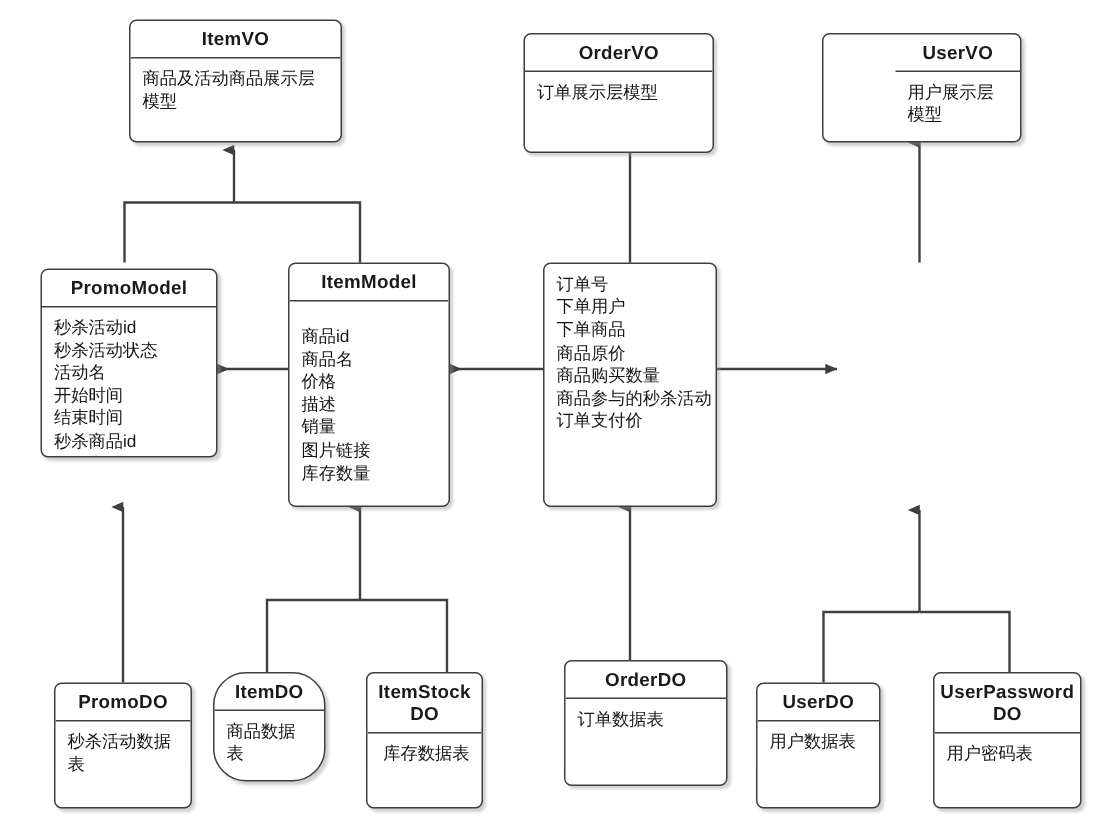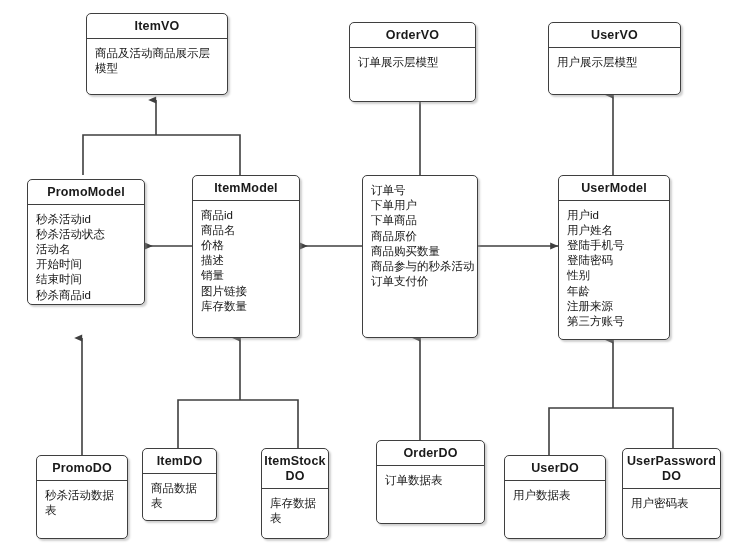--- a/index.html
+++ b/index.html
@@ -132,41 +132,41 @@
     </div>
   </div>
 
   <div class="uml-box" style="left:349px; top:22px; width:127px; height:80px;">
     <div class="uml-title">OrderVO</div>
     <div class="uml-body">
       <div class="uml-desc">订单展示层模型</div>
     </div>
   </div>
 
-  <div class="uml-box" style="left:548px; top:22px; width:133px; height:73px;">
+  <div class="uml-box" style="left:548px; top:22px; width:133px; height:73px;padding-left:48px;">
     <div class="uml-title">UserVO</div>
     <div class="uml-body">
       <div class="uml-desc">用户展示层模型</div>
     </div>
   </div>
 
   <div class="uml-box" style="left:27px; top:179px; width:118px; height:126px;">
     <div class="uml-title">PromoModel</div>
     <div class="uml-body">
       <div class="attr">秒杀活动id</div>
       <div class="attr">秒杀活动状态</div>
       <div class="attr">活动名</div>
       <div class="attr">开始时间</div>
       <div class="attr">结束时间</div>
       <div class="attr">秒杀商品id</div>
       <div class="attr">秒杀商品价格</div>
     </div>
   </div>
 
-  <div class="uml-box" style="left:192px; top:175px; width:108px; height:163px;">
+  <div class="uml-box" style="left:192px; top:175px; width:108px; height:163px;gap:10px;">
     <div class="uml-title">ItemModel</div>
     <div class="uml-body">
       <div class="attr">商品id</div>
       <div class="attr">商品名</div>
       <div class="attr">价格</div>
       <div class="attr">描述</div>
       <div class="attr">销量</div>
       <div class="attr">图片链接</div>
       <div class="attr">库存数量</div>
     </div>
@@ -177,63 +177,50 @@
       <div class="attr">订单号</div>
       <div class="attr">下单用户</div>
       <div class="attr">下单商品</div>
       <div class="attr">商品原价</div>
       <div class="attr">商品购买数量</div>
       <div class="attr">商品参与的秒杀活动</div>
       <div class="attr">订单支付价</div>
     </div>
   </div>
 
-  <div class="uml-box" style="left:558px; top:175px; width:112px; height:165px;">
-    <div class="uml-title">UserModel</div>
-    <div class="uml-body">
-      <div class="attr">用户id</div>
-      <div class="attr">用户姓名</div>
-      <div class="attr">登陆手机号</div>
-      <div class="attr">登陆密码</div>
-      <div class="attr">性别</div>
-      <div class="attr">年龄</div>
-      <div class="attr">注册来源</div>
-      <div class="attr">第三方账号</div>
-    </div>
-  </div>
 
   <div class="uml-box" style="left:36px; top:455px; width:92px; height:84px;">
     <div class="uml-title">PromoDO</div>
     <div class="uml-body">
       <div class="uml-desc">秒杀活动数据表</div>
     </div>
   </div>
 
-  <div class="uml-box" style="left:142px; top:448px; width:75px; height:73px;">
+  <div class="uml-box" style="left:142px; top:448px; width:75px; height:73px;border-radius:22px;">
     <div class="uml-title">ItemDO</div>
     <div class="uml-body">
       <div class="uml-desc">商品数据表</div>
     </div>
   </div>
 
-  <div class="uml-box" style="left:261px; top:448px; width:68px; height:91px;align-items:flex-end;">
+  <div class="uml-box" style="left:244px; top:448px; width:78px; height:91px;align-items:flex-end;">
     <div class="uml-title">ItemStock DO</div>
     <div class="uml-body">
       <div class="uml-desc">库存数据表</div>
     </div>
   </div>
 
   <div class="uml-box" style="left:376px; top:440px; width:109px; height:84px;">
     <div class="uml-title">OrderDO</div>
     <div class="uml-body">
       <div class="uml-desc">订单数据表</div>
     </div>
   </div>
 
-  <div class="uml-box" style="left:504px; top:455px; width:102px; height:84px;">
+  <div class="uml-box" style="left:504px; top:455px; width:83px; height:84px;">
     <div class="uml-title">UserDO</div>
     <div class="uml-body">
       <div class="uml-desc">用户数据表</div>
     </div>
   </div>
 
   <div class="uml-box" style="left:622px; top:448px; width:99px; height:91px;">
     <div class="uml-title">UserPassword DO</div>
     <div class="uml-body">
       <div class="uml-desc">用户密码表</div>

